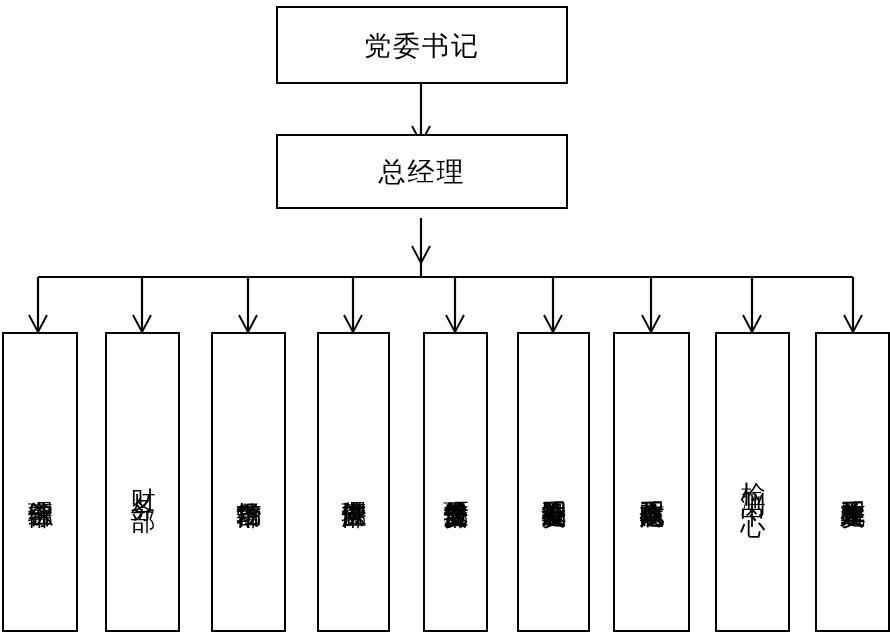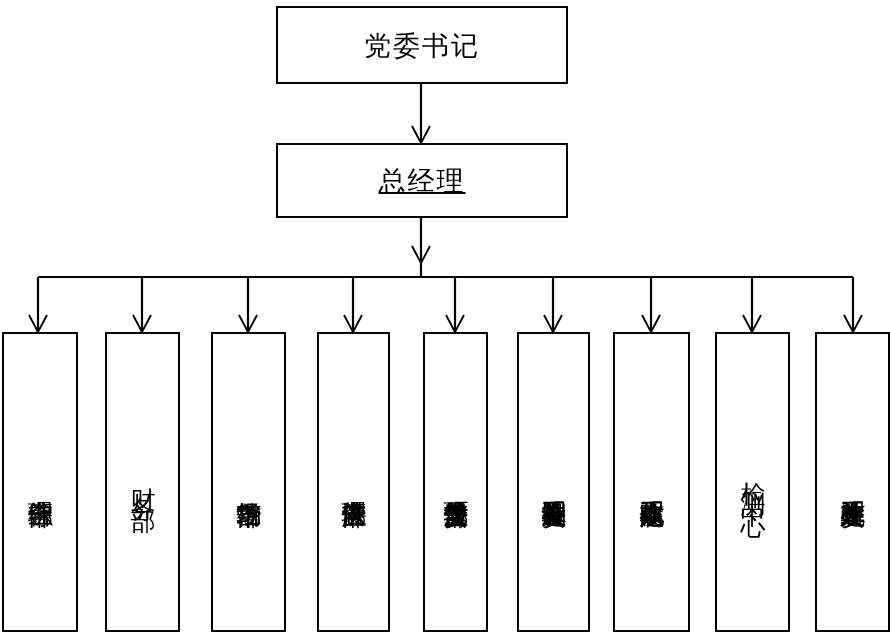--- a/index.html
+++ b/index.html
@@ -54,21 +54,21 @@
       <line x1="752" y1="277" x2="752" y2="332" stroke-width="2.2"></line>
       <polyline points="743,315 752,332 761,315" stroke-width="1.9" stroke-linecap="butt" stroke-linejoin="miter"></polyline>
       <line x1="853" y1="277" x2="853" y2="332" stroke-width="2.2"></line>
       <polyline points="844,315 853,332 862,315" stroke-width="1.9" stroke-linecap="butt" stroke-linejoin="miter"></polyline>
     </svg>
 
   <div id="nodes">
       <div class="box top-box" style="left: 276px; top: 6px; width: 292px; height: 78px;">
         <div class="txt">党委书记</div>
       </div>
-      <div class="box top-box" style="left: 276px; top: 143px; width: 292px; height: 75px; text-decoration: underline;">
+      <div class="box top-box" style="left: 276px; top: 134px; width: 292px; height: 75px;">
         <div class="txt">总经理</div>
       </div>
       <div class="box dept" style="left: 2px; top: 332px; width: 76px; height: 300px;">
         <div class="txt">综合管理部</div>
       </div>
       <div class="box dept spaced" style="left: 105px; top: 332px; width: 75px; height: 300px;">
         <div class="txt">财务部</div>
       </div>
       <div class="box dept" style="left: 211px; top: 332px; width: 75px; height: 300px;">
         <div class="txt">市场经营部</div>

